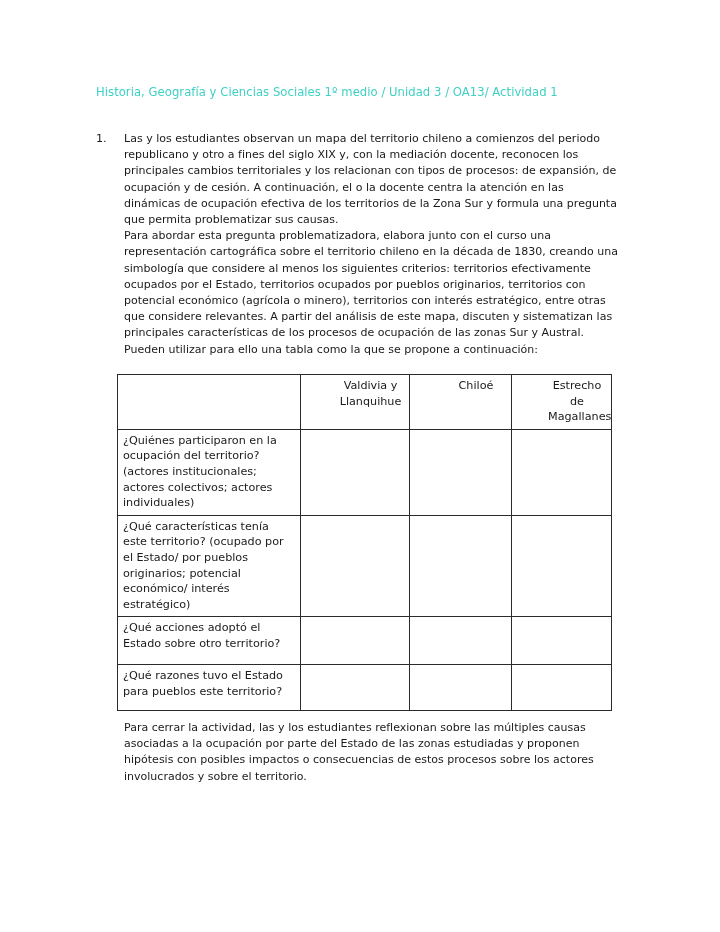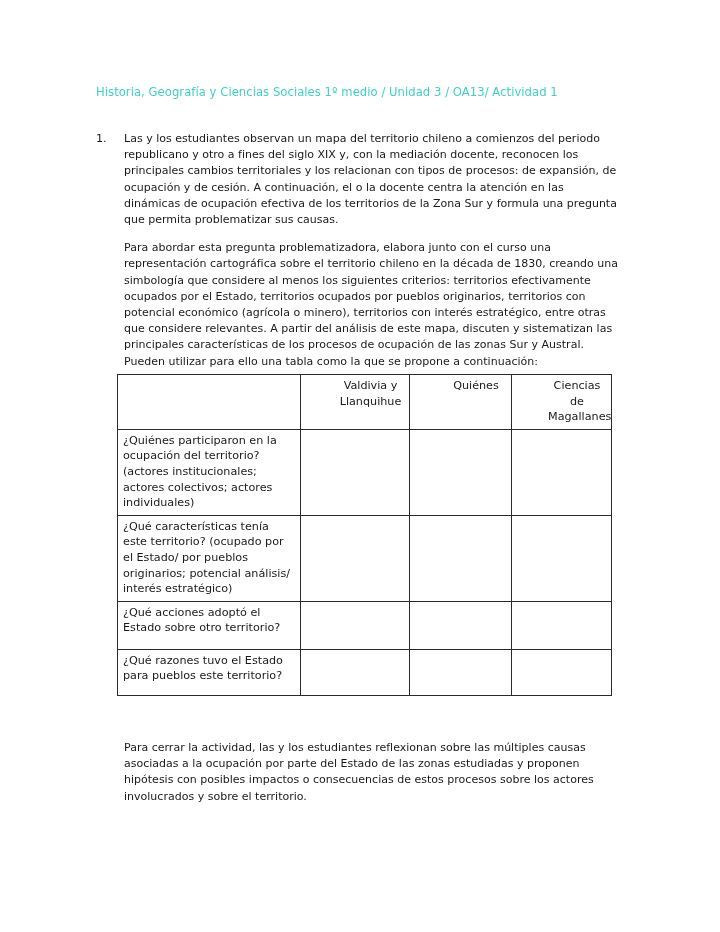--- a/index.html
+++ b/index.html
@@ -61,21 +61,20 @@
   }
   .para {
     font-size: 11px;
     line-height: 16.2px;
     color: #1a1a1a;
     text-align: left;
     margin: 0;
     letter-spacing: 0.01px;
   }
   .para + .para {
-    margin-top: 12px;
   }
 
   
   .table-wrap {
     position: absolute;
     left: 117px;
     top: 374px;
     width: 494px;
   }
   table.matrix {
@@ -113,21 +112,21 @@
   tr.r-0 td { height: 62px; }
   tr.r-1 td { height: 52px; }
   tr.r-2 td { height: 76px; }
   tr.r-3 td { height: 40px; }
   tr.r-4 td { height: 38px; }
 
   
   .closing {
     position: absolute;
     left: 124px;
-    top: 740px;
+    top: 720px;
     width: 496px;
   }
 </style>
 </head>
 <body>
 
 <div class="page">
 
   <div class="doc-header">Historia, Geografía y Ciencias Sociales 1º medio / Unidad 3 / OA13/ Actividad 1</div>
 
@@ -146,33 +145,33 @@
       <colgroup>
         <col class="c0">
           <col class="c1">
           <col class="c2">
           <col class="c3">
       </colgroup>
       <thead>
         <tr class="r-head">
           <th></th>
           <th>Valdivia y Llanquihue</th>
-          <th>Quiénes</th>
-          <th>Ciencias de Magallanes</th>
+          <th>Chiloé</th>
+          <th>Estrecho de Magallanes</th>
         </tr>
       </thead>
       <tbody>
         <tr class="r-0">
           <td class="qcell">¿Quiénes participaron en la ocupación del territorio? (actores institucionales; actores colectivos; actores individuales)</td>
           <td class="blank"></td>
           <td class="blank"></td>
           <td class="blank"></td>
         </tr>
         <tr class="r-2">
-          <td class="qcell">¿Qué características tenía este territorio? (ocupado por el Estado/ por pueblos originarios; potencial análisis/ interés estratégico)</td>
+          <td class="qcell">¿Qué características tenía este territorio? (ocupado por el Estado/ por pueblos originarios; potencial económico/ interés estratégico)</td>
           <td class="blank"></td>
           <td class="blank"></td>
           <td class="blank"></td>
         </tr>
         <tr class="r-3">
           <td class="qcell">¿Qué acciones adoptó el Estado sobre otro territorio?</td>
           <td class="blank"></td>
           <td class="blank"></td>
           <td class="blank"></td>
         </tr>

